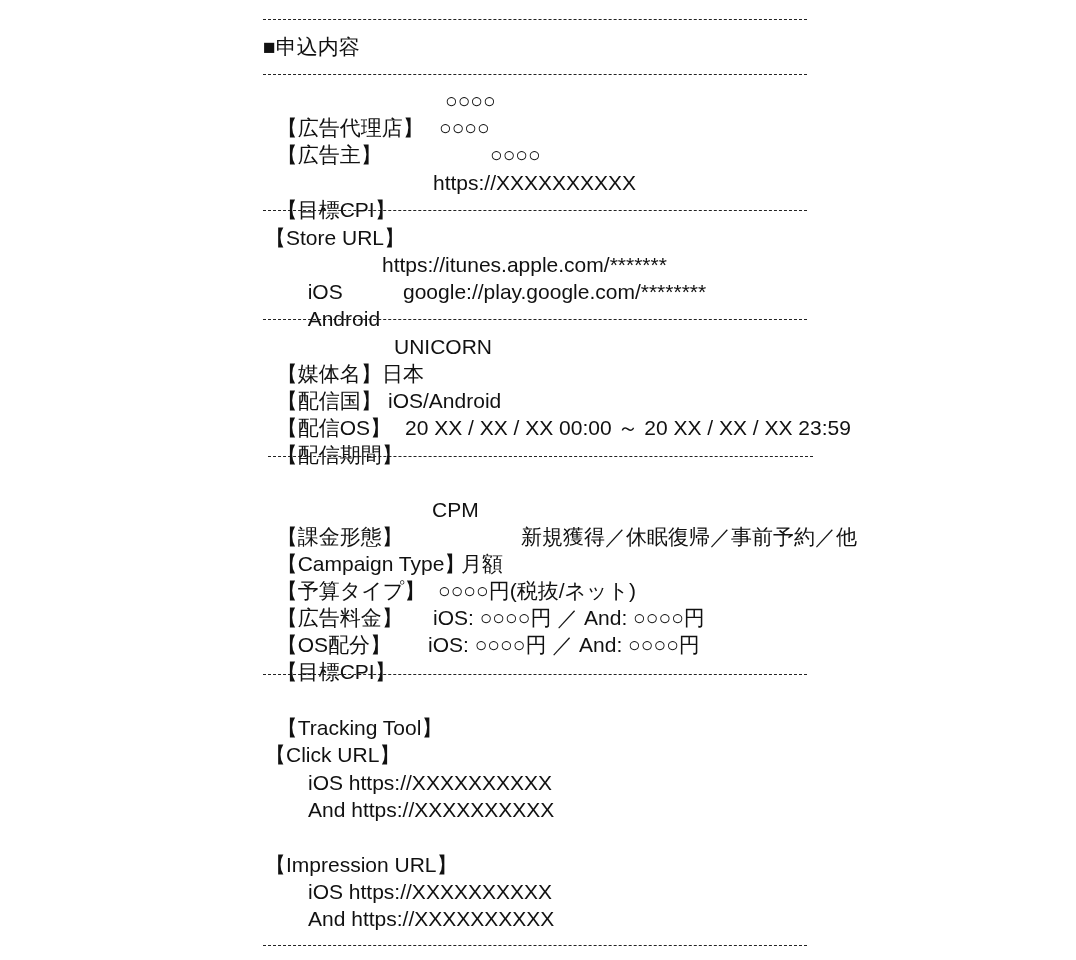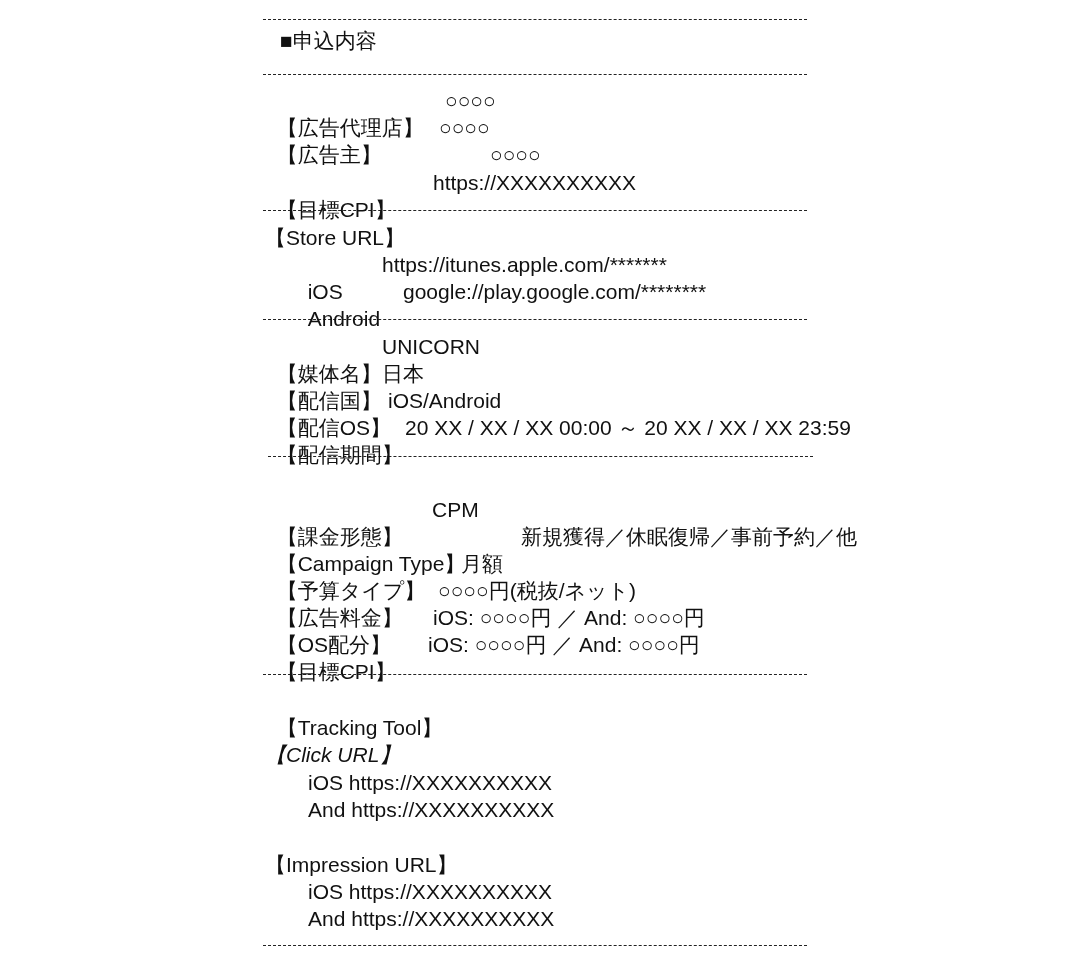--- a/index.html
+++ b/index.html
@@ -15,21 +15,21 @@
 <body>
 
 <div class="dash" style="top:19px"></div>
 <div class="dash" style="top:74px"></div>
 <div class="dash" style="top:210px"></div>
 <div class="dash" style="top:319px"></div>
 <div class="dash wide" style="top:456px"></div>
 <div class="dash" style="top:674px"></div>
 <div class="dash" style="top:945px"></div>
 
-<div class="ln" style="left:263px; top:27px;margin-left:17px;">■申込内容</div>
+<div class="ln" style="left:263px; top:33px;">■申込内容</div>
 
 <div class="ln" style="left:265px; top:87px; width:600px;">
   <span class="lbl">【広告代理店】</span>
   <span class="val" style="left:180px">○○○○</span>
 </div>
 <div class="ln" style="left:265px; top:114px; width:600px;">
   <span class="lbl">【広告主】</span>
   <span class="val" style="left:174px">○○○○</span>
 </div>
 <div class="ln" style="left:265px; top:141px; width:600px;">
@@ -45,21 +45,21 @@
   <span class="lbl">iOS</span>
   <span class="val" style="left:86px">https://itunes.apple.com/*******</span>
 </div>
 <div class="ln" style="left:296px; top:278px; width:600px;">
   <span class="lbl">Android</span>
   <span class="val" style="left:107px">google://play.google.com/********</span>
 </div>
 
 <div class="ln" style="left:265px; top:333px; width:700px;">
   <span class="lbl">【媒体名】</span>
-  <span class="val" style="left:117px">UNICORN</span>
+  <span class="val" style="left:129px">UNICORN</span>
 </div>
 <div class="ln" style="left:265px; top:360px; width:700px;">
   <span class="lbl">【配信国】</span>
   <span class="val" style="left:117px">日本</span>
 </div>
 <div class="ln" style="left:265px; top:387px; width:700px;">
   <span class="lbl">【配信OS】</span>
   <span class="val" style="left:123px">iOS/Android</span>
 </div>
 <div class="ln" style="left:265px; top:414px; width:800px;">
@@ -89,19 +89,19 @@
 </div>
 <div class="ln" style="left:265px; top:631px; width:700px;">
   <span class="lbl">【目標CPI】</span>
   <span class="val" style="left:163px">iOS: ○○○○円 ／ And: ○○○○円</span>
 </div>
 
 <div class="ln" style="left:265px; top:687px; width:700px;">
   <span class="lbl">【Tracking Tool】</span>
 </div>
 
-<div class="ln" style="left:265px; top:741px;font-style:italic;">【Click URL】</div>
+<div class="ln" style="left:265px; top:741px;">【Click URL】</div>
 <div class="ln" style="left:308px; top:769px;">iOS https://XXXXXXXXXX</div>
 <div class="ln" style="left:308px; top:796px;">And https://XXXXXXXXXX</div>
 
 <div class="ln" style="left:265px; top:851px;">【Impression URL】</div>
 <div class="ln" style="left:308px; top:878px;">iOS https://XXXXXXXXXX</div>
 <div class="ln" style="left:308px; top:905px;">And https://XXXXXXXXXX</div>
 
 </body></html>

